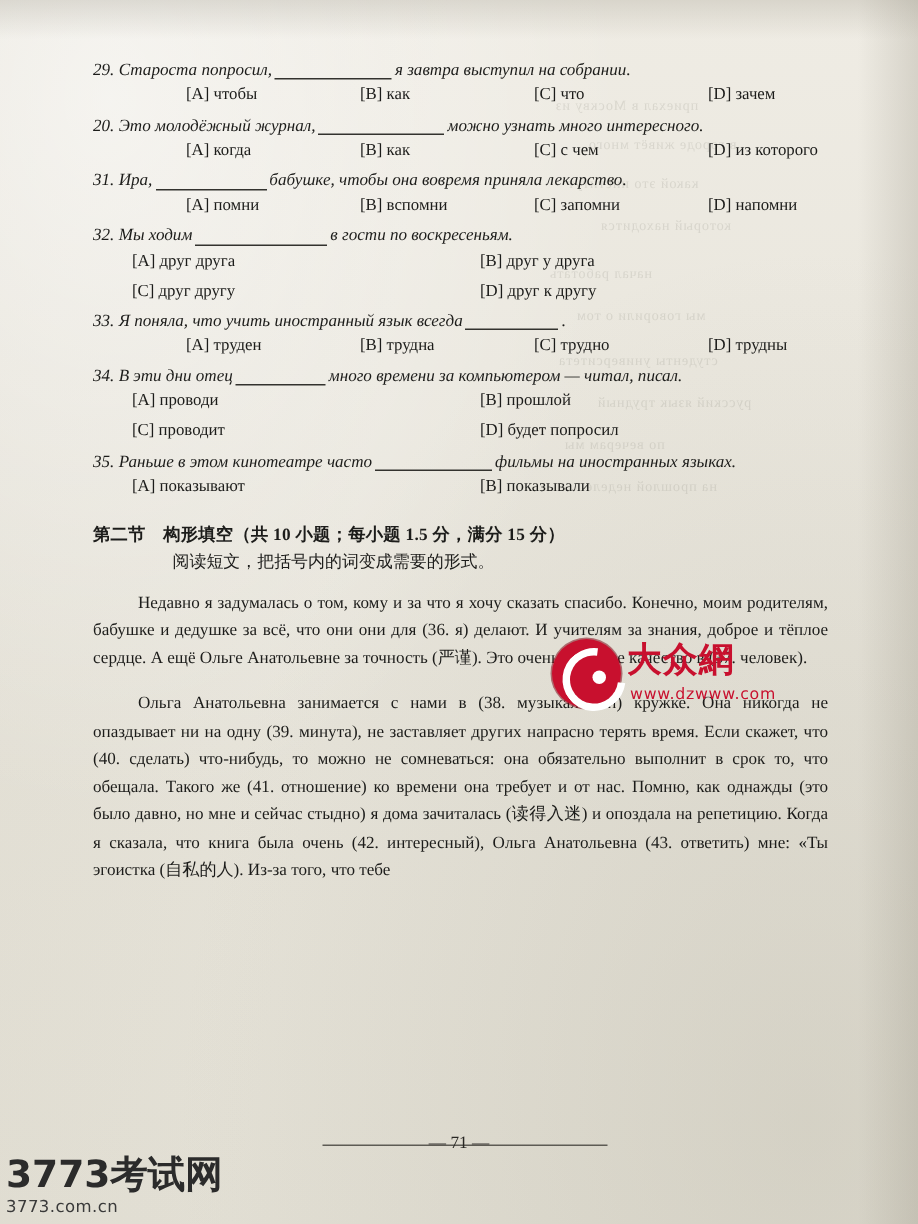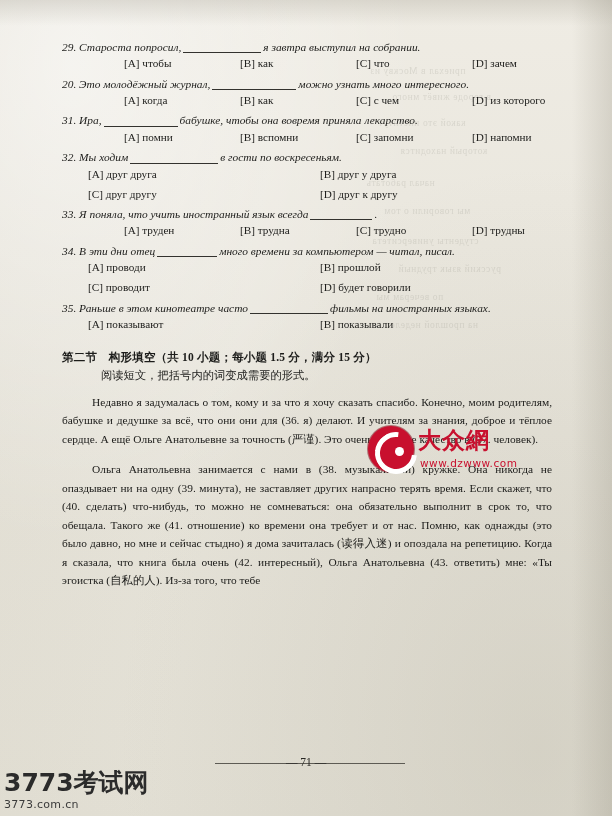--- a/index.html
+++ b/index.html
@@ -77,21 +77,21 @@
   .opts.four > .opt { width: 118px; padding-left: 36px; }
   .opt { white-space: nowrap; }
   .section-head {
     margin-top: 22px;
     font-size: 11.5px;
     font-weight: bold;
     letter-spacing: 0.2px;
   }
   .section-sub {
     margin-top: 6px;
-    margin-left: 26px;
+    margin-left: 40px;
     font-size: 11.3px;
     padding-left: 13px;
   }
   .para {
     margin-top: 12px;
     text-align: justify;
     text-justify: inter-word;
     font-size: 11.4px;
     line-height: 1.62;
     text-indent: 30px;
@@ -292,21 +292,21 @@
       <div class="stem">
         <span>34.</span>
         <span>В эти дни отец</span><span class="blank" style="width:60px"></span><span>много времени за компьютером — читал, писал.</span>
       </div>
       <div class="opts two">
         <div class="opt">[A] проводи</div>
         <div class="opt">[B] прошлой</div>
       </div>
       <div class="opts two">
         <div class="opt">[C] проводит</div>
-        <div class="opt">[D] будет говорили</div>
+        <div class="opt">[D] будет попросил</div>
       </div>
     </div>
 
     <div class="q">
       <div class="stem">
         <span>35.</span>
         <span>Раньше в этом кинотеатре часто</span><span class="blank" style="width:78px"></span><span>фильмы на иностранных языках.</span>
       </div>
       <div class="opts two">
         <div class="opt">[A] показывают</div>

